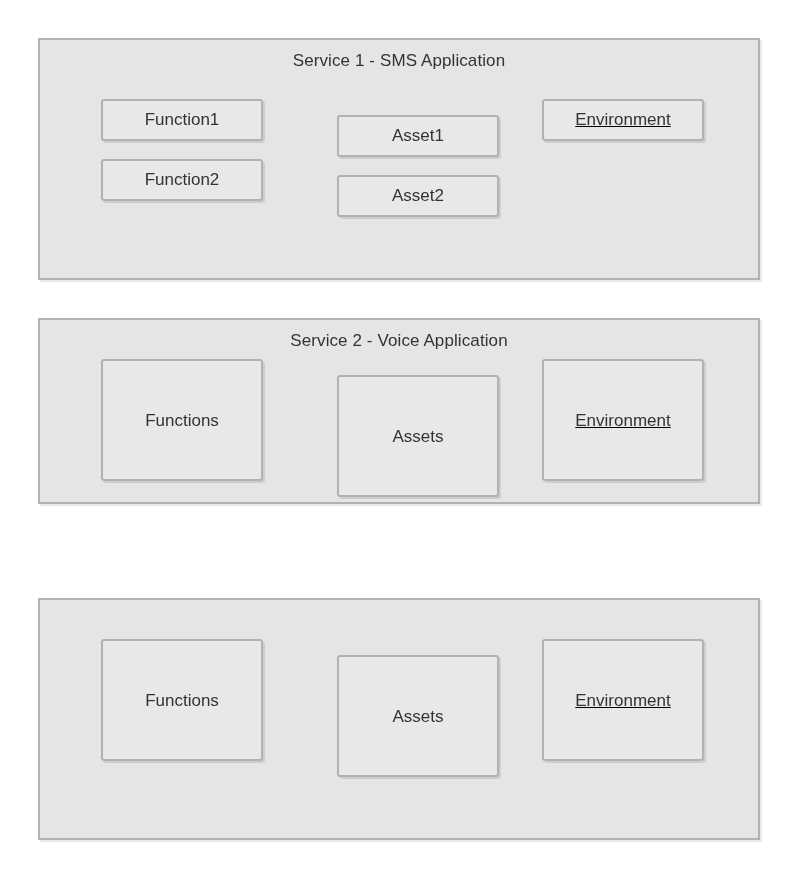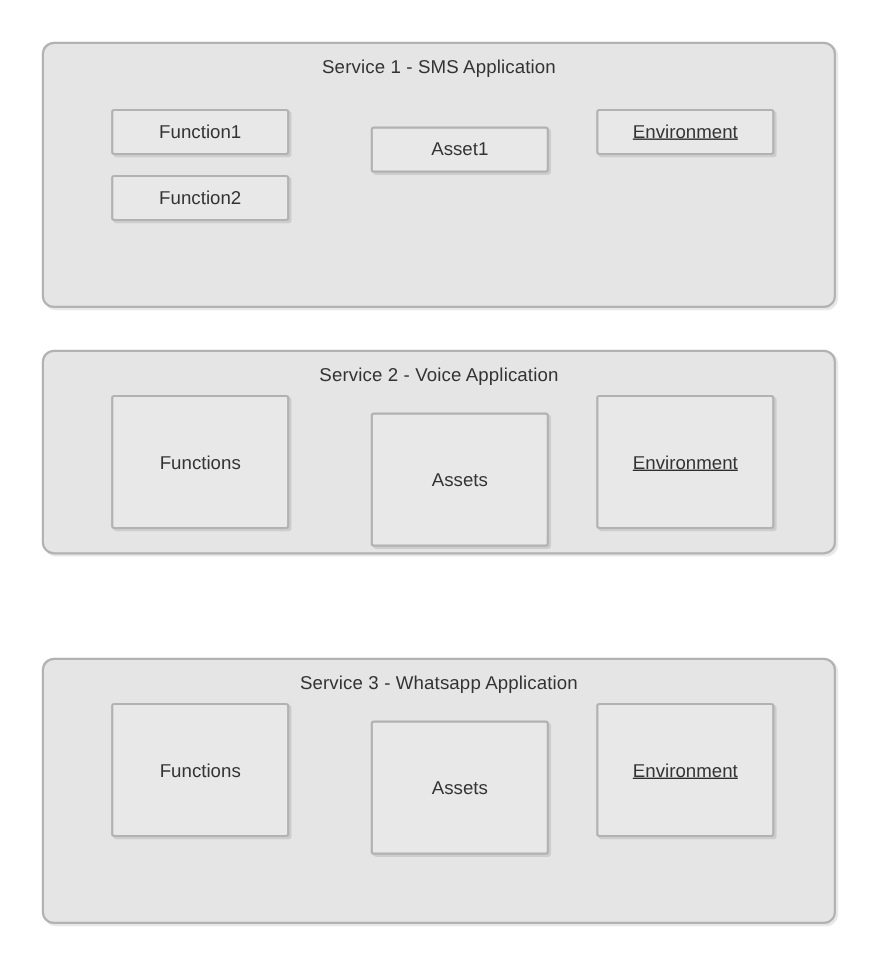--- a/index.html
+++ b/index.html
@@ -24,21 +24,21 @@
   }
 
   
   .service-panel {
     position: absolute;
     left: 38px;
     width: 722px;
     box-sizing: border-box;
     background: #e5e5e5;
     border: 2px solid #b2b2b2;
-    border-radius: 11px;
+    border-radius: 0;
     box-shadow: 2px 2px 0 0 rgba(0,0,0,0.09);
   }
   #panel-1 { top: 38px;  height: 242px; }
   #panel-2 { top: 318px; height: 186px; }
   #panel-3 { top: 598px; height: 242px; }
 
   .panel-title {
     position: absolute;
     left: 0;
     right: 0;
@@ -114,20 +114,23 @@
     </div>
 
     <div class="component-box size-small col-3 row-1-small">
       <span class="box-label">Environment</span>
     </div>
 
     <div class="component-box size-small col-1 row-2-small">
       <span class="box-label">Function2</span>
     </div>
 
+    <div class="component-box size-small col-2 row-2-small">
+      <span class="box-label">Asset2</span>
+    </div>
   </div>
 
   <div class="service-panel" id="panel-2">
 
     <div class="panel-title">Service 2 - Voice Application</div>
 
     <div class="component-box size-large col-1 row-large">
       <span class="box-label">Functions</span>
     </div>
 
@@ -135,21 +138,20 @@
       <span class="box-label">Assets</span>
     </div>
 
     <div class="component-box size-large col-3 row-large">
       <span class="box-label">Environment</span>
     </div>
   </div>
 
   <div class="service-panel" id="panel-3">
 
-    <div class="panel-title">Service 3 - Whatsapp Application</div>
 
     <div class="component-box size-large col-1 row-large">
       <span class="box-label">Functions</span>
     </div>
 
     <div class="component-box size-large col-2 row-large">
       <span class="box-label">Assets</span>
     </div>
 
     <div class="component-box size-large col-3 row-large">

